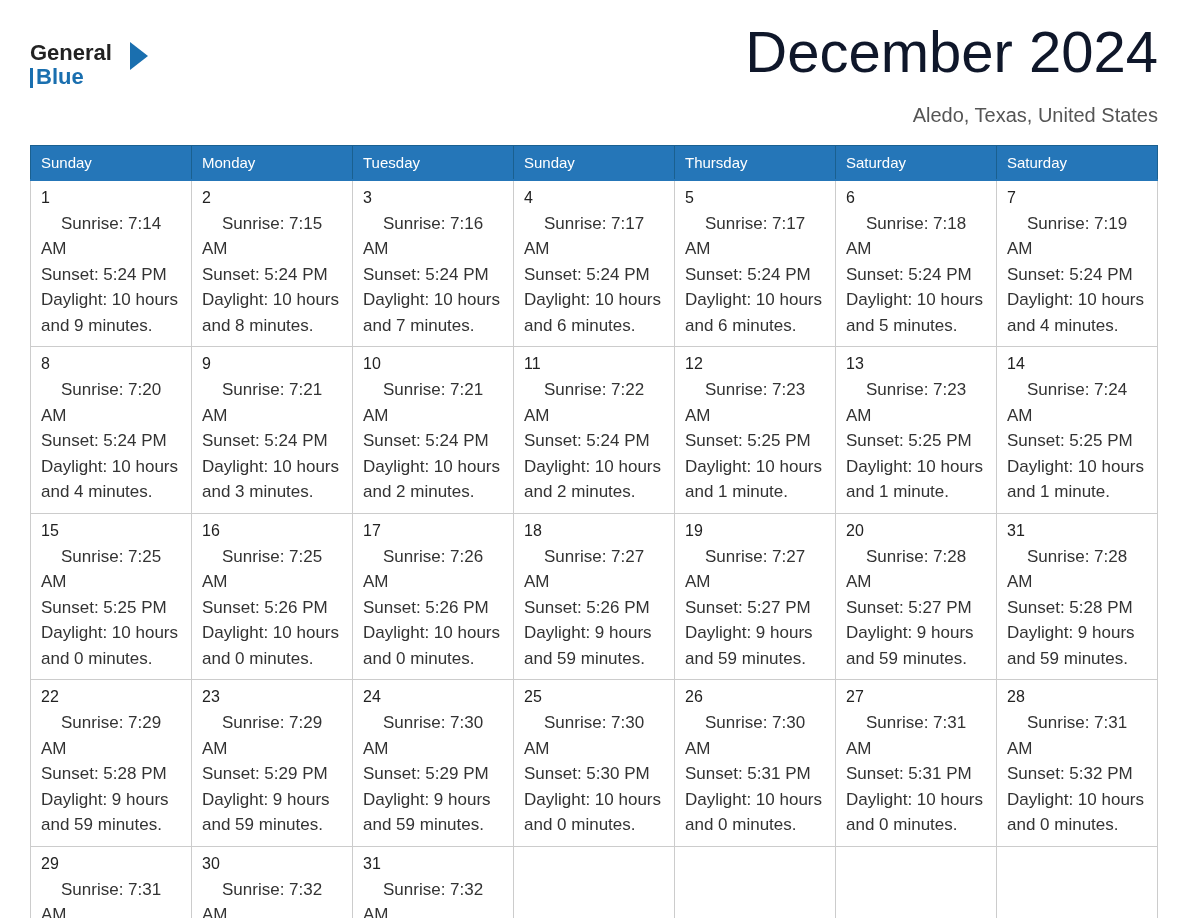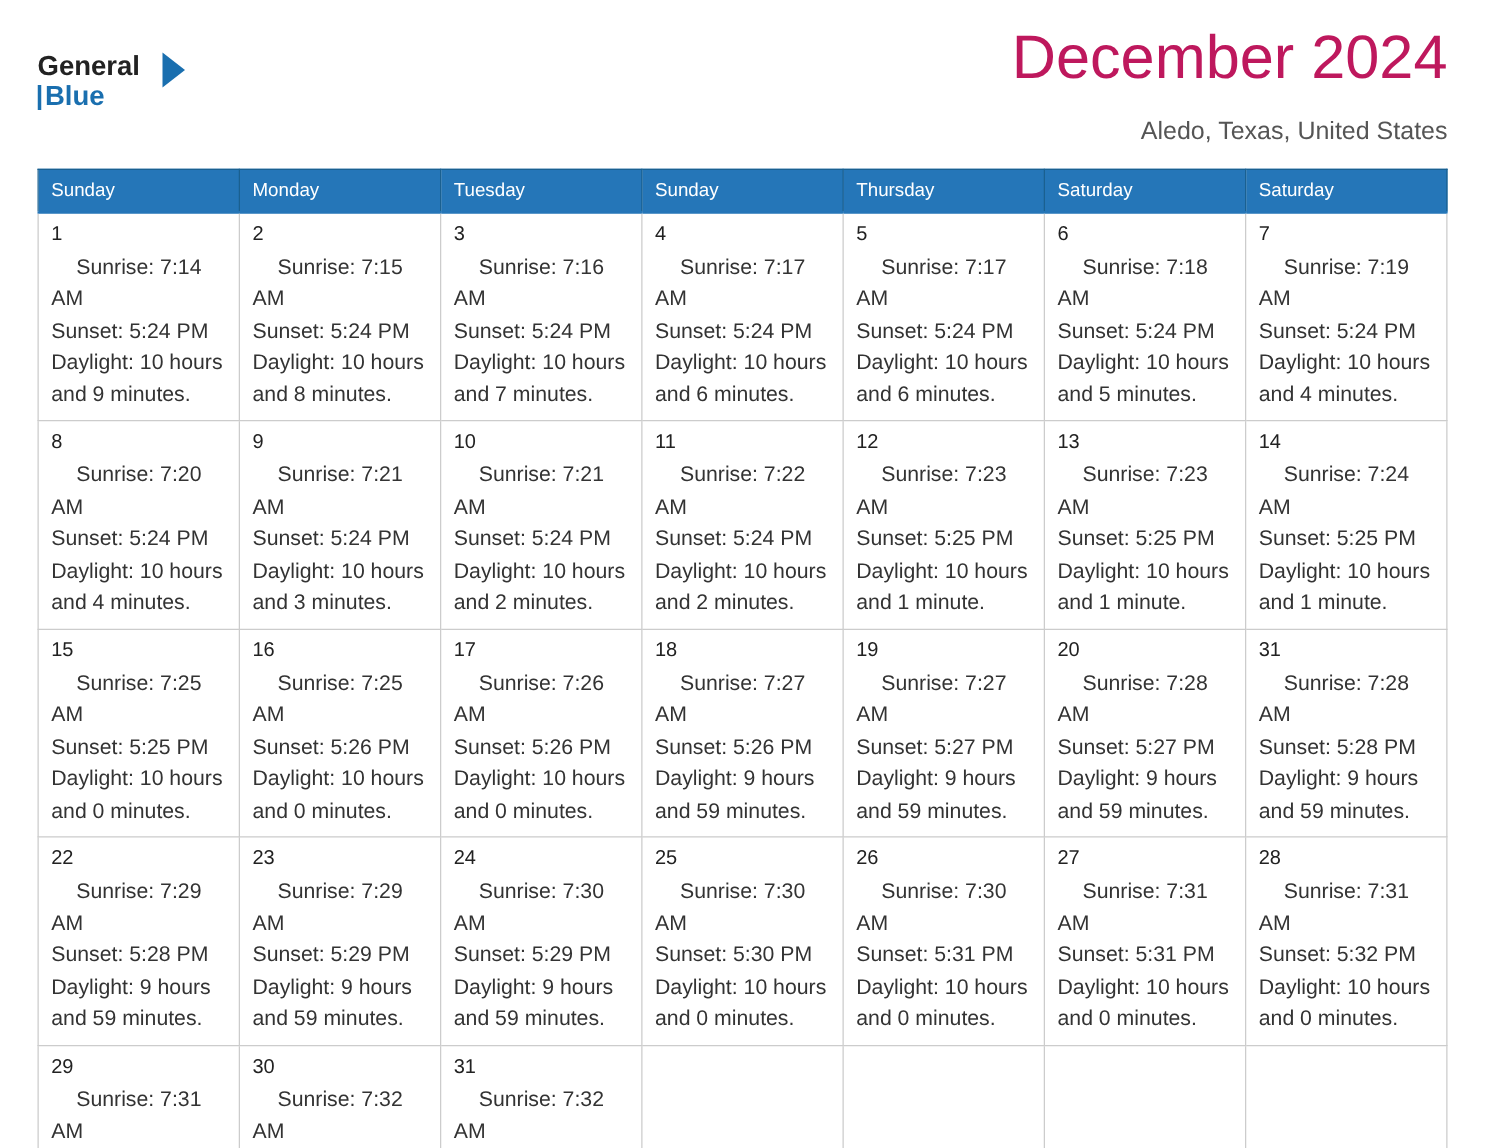--- a/index.html
+++ b/index.html
@@ -13,23 +13,23 @@
     .header-area {
       display: flex;
       justify-content: space-between;
       align-items: flex-start;
       margin-bottom: 18px;
     }
     .title-area {
       text-align: right;
     }
     .page-title {
-      font-size: 49px;
+      font-size: 58px;
       font-weight: normal;
-      color: #be185d;
+      color: #0f172a;
       line-height: 1.1;
     }
     .subtitle {
       font-size: 20px;
       color: #555;
       margin-top: 20px;
     }
     table {
       width: 100%;
       border-collapse: collapse;

